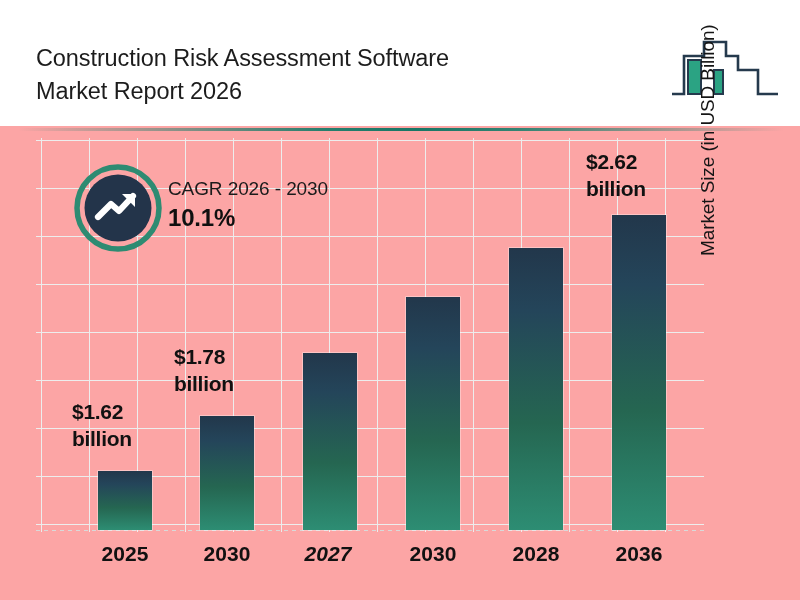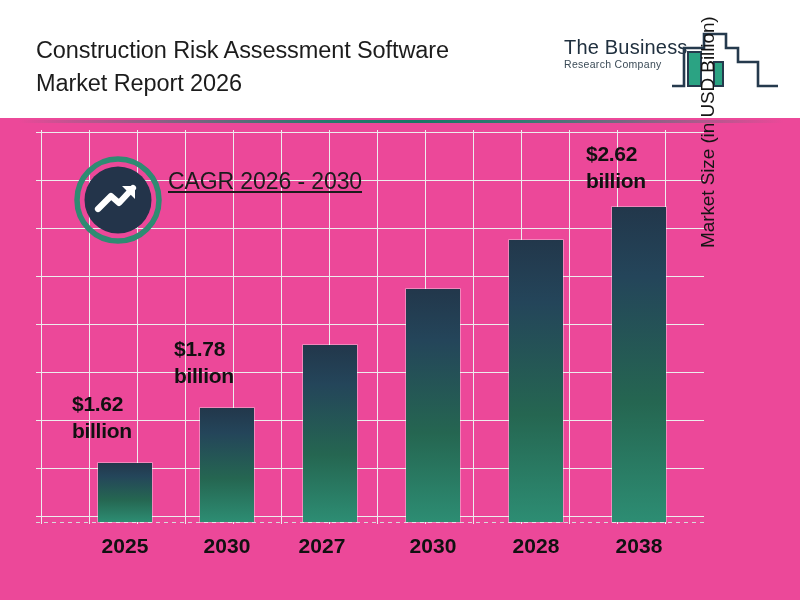--- a/index.html
+++ b/index.html
@@ -12,21 +12,22 @@
     height: 600px;
     overflow: hidden;
     font-family: "Liberation Sans", sans-serif;
     color: #1a1a1a;
     position: relative;
   }
 
   #page {
     position: absolute;
     inset: 0;
-    background: #ec4899;
+    background: #fca5a5;
+    margin-top: 8px;
   }
 
   
   #header {
     position: absolute;
     left: 0; top: 0;
     width: 800px; height: 118px;
     background: #ffffff;
   }
   #report-title {
@@ -186,51 +187,46 @@
     top: 0;
     width: 88px;
     height: 88px;
   }
   #cagr-text-block {
     position: absolute;
     left: 94px;
     top: 12px;
   }
   #cagr-period {
-    font-size: 23px;
+    font-size: 19px;
     font-weight: 400;
     color: #1b1b1b;
     line-height: 26px;
     letter-spacing: -0.1px;
     white-space: nowrap;
-    text-decoration: underline;
   }
   #cagr-value {
     font-size: 24px;
     font-weight: bold;
     color: #101010;
     line-height: 32px;
     letter-spacing: -0.2px;
     white-space: nowrap;
   }
 </style>
 </head>
 <body>
 
 <div id="page">
 
   <div id="header">
     <div id="report-title">Construction Risk Assessment Software
 Market Report 2026</div>
 
     <div id="logo">
-      <div id="logo-text">
-        <div id="logo-line1">The Business</div>
-        <div id="logo-line2">Research Company</div>
-      </div>
       <div id="logo-mark">
         <svg width="110" height="68" viewBox="0 0 110 68" xmlns="http://www.w3.org/2000/svg">
 
           <path d="M2 58 H14 V20 H34 V6 H56 V20 H68 V34 H88 V58 H108" fill="none" stroke="#253a4d" stroke-width="2.6" stroke-linejoin="miter" stroke-linecap="butt"></path>
 
           <rect x="18" y="24" width="13" height="34" fill="#2ba383" stroke="#253a4d" stroke-width="2"></rect>
           <rect x="44" y="34" width="9" height="24" fill="#2ba383" stroke="#253a4d" stroke-width="2"></rect>
         </svg>
       </div>
     </div>
@@ -264,35 +260,36 @@
       <div class="bar" style="left: 612px; width: 54px; top: 207px; height: 315px;">
         <div class="bar-gradient"></div>
       </div>
       <div class="value-label" style="left: 586px; top: 140px; width: 106px;">$2.62
 billion</div>
     </div>
 
   <div id="years-layer">
       <div class="year-label" style="left: 72px; width: 106px;">2025</div>
       <div class="year-label" style="left: 174px; width: 106px;">2030</div>
-      <div class="year-label" style="left: 269px; width: 106px;">2027</div>
+      <div class="year-label" style="left: 275px; width: 106px; font-style: italic;">2027</div>
       <div class="year-label" style="left: 380px; width: 106px;">2030</div>
       <div class="year-label" style="left: 483px; width: 106px;">2028</div>
-      <div class="year-label" style="left: 586px; width: 106px;">2038</div>
+      <div class="year-label" style="left: 586px; width: 106px;">2036</div>
     </div>
 
   <div id="y-axis-title">Market Size (in USD Billion)</div>
 
   <div id="cagr-group">
     <div id="cagr-badge">
       <svg width="88" height="88" viewBox="0 0 88 88" xmlns="http://www.w3.org/2000/svg">
         <circle cx="44" cy="44" r="41" fill="none" stroke="#2e8b72" stroke-width="5.5"></circle>
         <circle cx="44" cy="44" r="33.5" fill="#23344a"></circle>
         <path d="M24 53 L37 40 L45 47 L59 32" fill="none" stroke="#ffffff" stroke-width="6.2" stroke-linecap="round" stroke-linejoin="round"></path>
         <path d="M48 30 L61 30 L61 43 Z" fill="#ffffff"></path>
       </svg>
     </div>
     <div id="cagr-text-block">
       <div id="cagr-period">CAGR 2026 - 2030</div>
+      <div id="cagr-value">10.1%</div>
     </div>
   </div>
 
 </div>
 
 </body></html>

